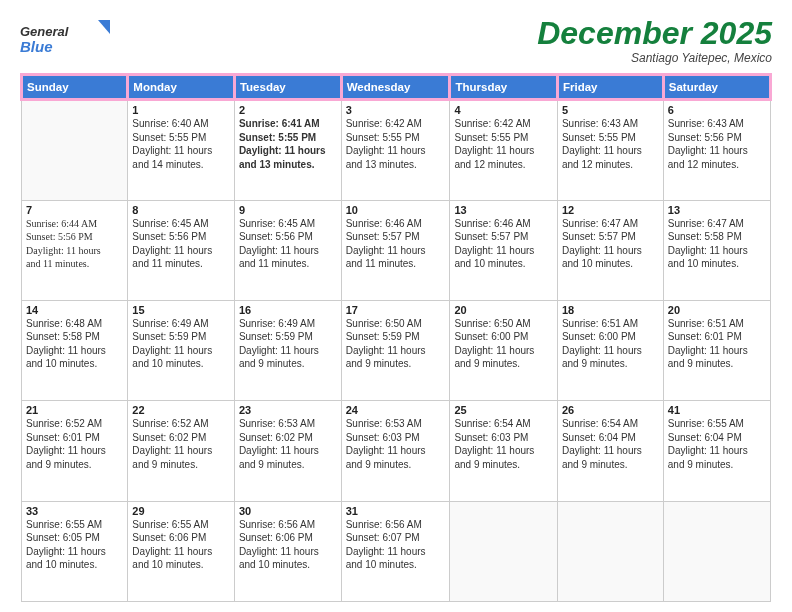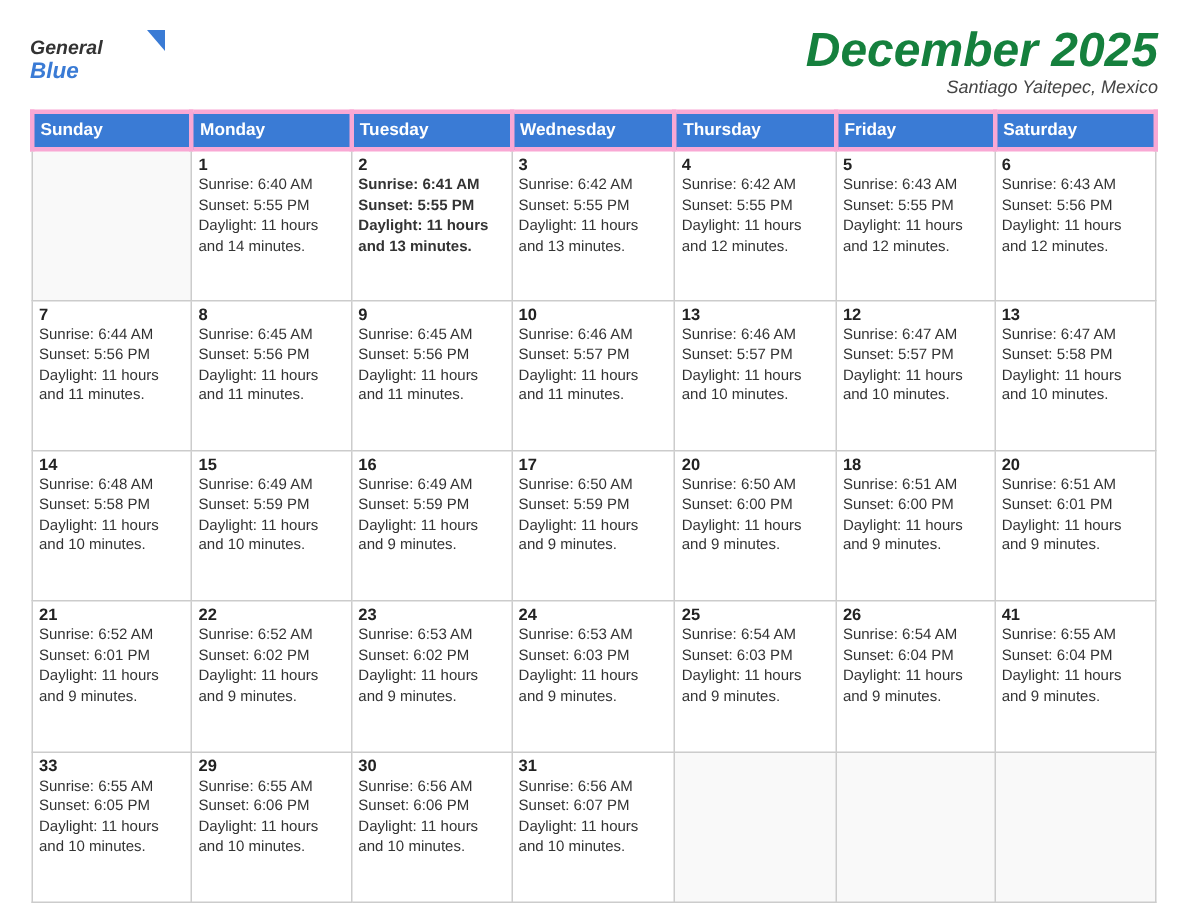--- a/index.html
+++ b/index.html
@@ -154,21 +154,21 @@
             <span class="day-num">6</span>
             <div class="day-info" style="white-space: pre-line;">Sunrise: 6:43 AM
 Sunset: 5:56 PM
 Daylight: 11 hours
 and 12 minutes.</div>
           </td>
         </tr>
         <tr>
           <td>
             <span class="day-num">7</span>
-            <div class="day-info" style="white-space: pre-line;">Sunrise: 6:44 AM
+            <div class="day-info" style="white-space: pre-line; font-family: Liberation Serif, serif;">Sunrise: 6:44 AM
 Sunset: 5:56 PM
 Daylight: 11 hours
 and 11 minutes.</div>
           </td>
           <td>
             <span class="day-num">8</span>
             <div class="day-info" style="white-space: pre-line;">Sunrise: 6:45 AM
 Sunset: 5:56 PM
 Daylight: 11 hours
 and 11 minutes.</div>

